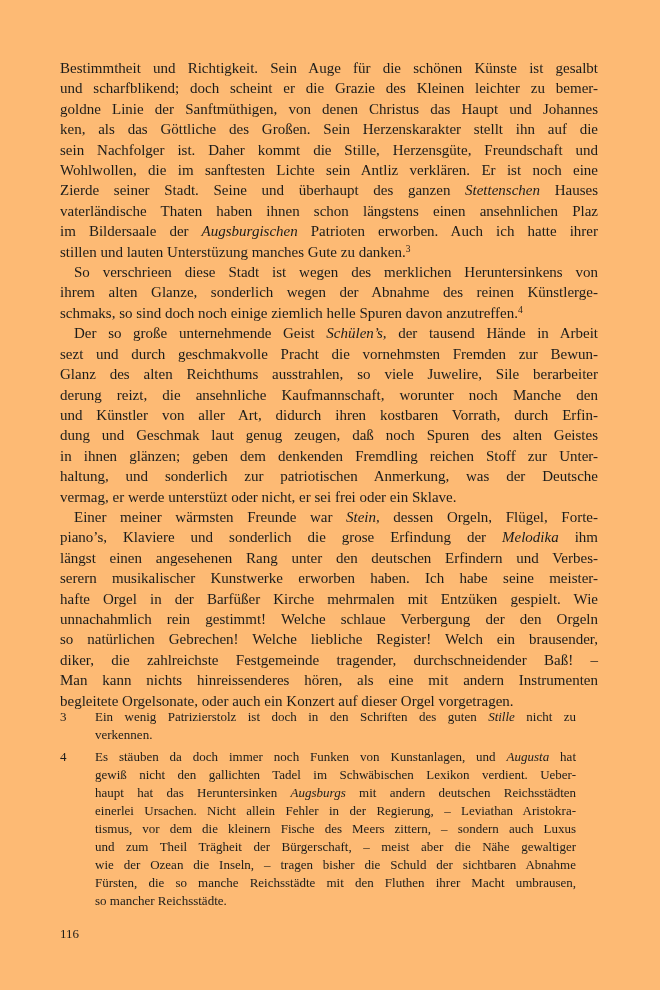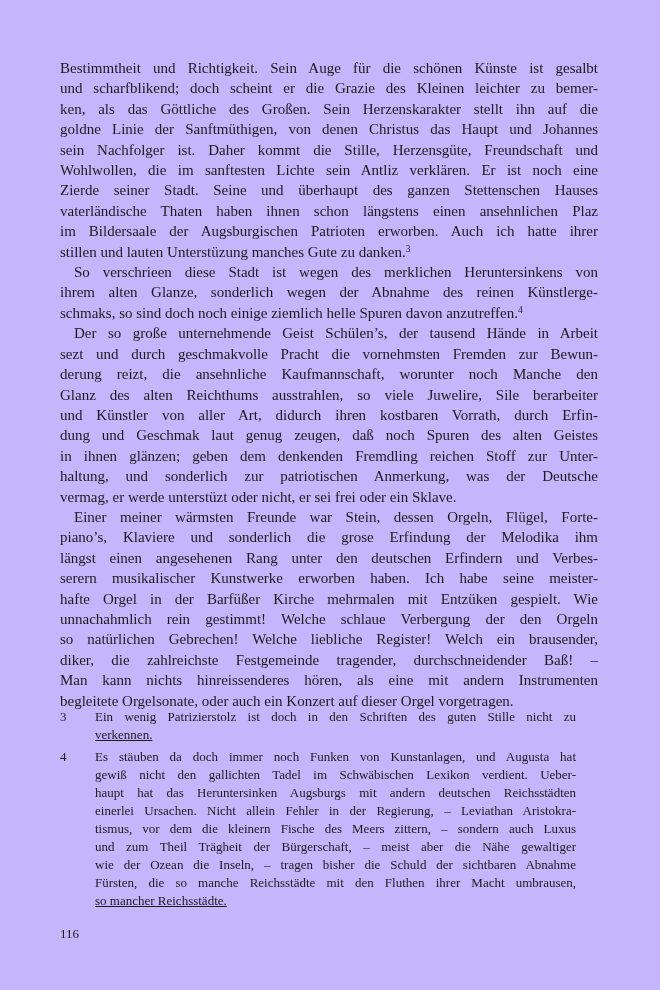--- a/index.html
+++ b/index.html
@@ -6,38 +6,38 @@
   html, body { width: 660px; height: 990px; }
   body {
     background: #ffffff;
     font-family: "Liberation Serif", "DejaVu Serif", serif;
     color: #1c1c1a;
   }
   .page {
     position: relative;
     width: 660px;
     height: 990px;
-    background: #c4b5fd;
+    background: #fdba74;
     overflow: hidden;
   }
   .main-text {
     position: absolute;
     left: 60px;
     top: 58px;
     width: 538px;
   }
   .main-text .line {
     font-size: 15px;
     line-height: 20.4px;
     text-align: justify;
     text-align-last: justify;
   }
   .line.last { text-align-last: left; }
   .line.indent { text-indent: 14px; }
-  .it { }
+  .it { font-style: italic; }
   .sup {
     font-size: 9.5px;
     position: relative;
     top: -5px;
     line-height: 0;
   }
   .footnotes {
     position: absolute;
     left: 60px;
     top: 708px;
@@ -54,56 +54,56 @@
     top: 0;
     font-size: 13px;
     line-height: 18px;
   }
   .footnote .line {
     font-size: 13px;
     line-height: 18px;
     text-align: justify;
     text-align-last: justify;
   }
-  .footnote .line.last { text-align-last: left; text-decoration: underline; }
+  .footnote .line.last { text-align-last: left; }
   .page-number {
     position: absolute;
     left: 60px;
     top: 926px;
     font-size: 13px;
     line-height: 16px;
   }
 </style>
 </head>
 <body>
 
 <div class="page">
   <main class="main-text">
       <div class="para">
         <div class="line"><span>Bestimmtheit und Richtigkeit. Sein Auge für die schönen Künste ist gesalbt</span></div>
         <div class="line"><span>und scharfblikend; doch scheint er die Grazie des Kleinen leichter zu bemer-</span></div>
+        <div class="line"><span>goldne Linie der Sanftmüthigen, von denen Christus das Haupt und Johannes</span></div>
         <div class="line"><span>ken, als das Göttliche des Großen. Sein Herzenskarakter stellt ihn auf die</span></div>
-        <div class="line"><span>goldne Linie der Sanftmüthigen, von denen Christus das Haupt und Johannes</span></div>
         <div class="line"><span>sein Nachfolger ist. Daher kommt die Stille, Herzensgüte, Freundschaft und</span></div>
         <div class="line"><span>Wohlwollen, die im sanftesten Lichte sein Antliz verklären. Er ist noch eine</span></div>
         <div class="line"><span>Zierde seiner Stadt. Seine und überhaupt des ganzen </span><span class="it">Stettenschen</span><span> Hauses</span></div>
         <div class="line"><span>vaterländische Thaten haben ihnen schon längstens einen ansehnlichen Plaz</span></div>
         <div class="line"><span>im Bildersaale der </span><span class="it">Augsburgischen</span><span> Patrioten erworben. Auch ich hatte ihrer</span></div>
         <div class="line last"><span>stillen und lauten Unterstüzung manches Gute zu danken.</span><span class="sup">3</span></div>
       </div>
       <div class="para">
         <div class="line indent"><span>So verschrieen diese Stadt ist wegen des merklichen Heruntersinkens von</span></div>
         <div class="line"><span>ihrem alten Glanze, sonderlich wegen der Abnahme des reinen Künstlerge-</span></div>
         <div class="line last"><span>schmaks, so sind doch noch einige ziemlich helle Spuren davon anzutreffen.</span><span class="sup">4</span></div>
       </div>
       <div class="para">
         <div class="line indent"><span>Der so große unternehmende Geist </span><span class="it">Schülen’s,</span><span> der tausend Hände in Arbeit</span></div>
         <div class="line"><span>sezt und durch geschmakvolle Pracht die vornehmsten Fremden zur Bewun-</span></div>
+        <div class="line"><span>Glanz des alten Reichthums ausstrahlen, so viele Juwelire, Sile berarbeiter</span></div>
         <div class="line"><span>derung reizt, die ansehnliche Kaufmannschaft, worunter noch Manche den</span></div>
-        <div class="line"><span>Glanz des alten Reichthums ausstrahlen, so viele Juwelire, Sile berarbeiter</span></div>
         <div class="line"><span>und Künstler von aller Art, didurch ihren kostbaren Vorrath, durch Erfin-</span></div>
         <div class="line"><span>dung und Geschmak laut genug zeugen, daß noch Spuren des alten Geistes</span></div>
         <div class="line"><span>in ihnen glänzen; geben dem denkenden Fremdling reichen Stoff zur Unter-</span></div>
         <div class="line"><span>haltung, und sonderlich zur patriotischen Anmerkung, was der Deutsche</span></div>
         <div class="line last"><span>vermag, er werde unterstüzt oder nicht, er sei frei oder ein Sklave.</span></div>
       </div>
       <div class="para">
         <div class="line indent"><span>Einer meiner wärmsten Freunde war </span><span class="it">Stein,</span><span> dessen Orgeln, Flügel, Forte-</span></div>
         <div class="line"><span>piano’s, Klaviere und sonderlich die grose Erfindung der </span><span class="it">Melodika</span><span> ihm</span></div>
         <div class="line"><span>längst einen angesehenen Rang unter den deutschen Erfindern und Verbes-</span></div>

